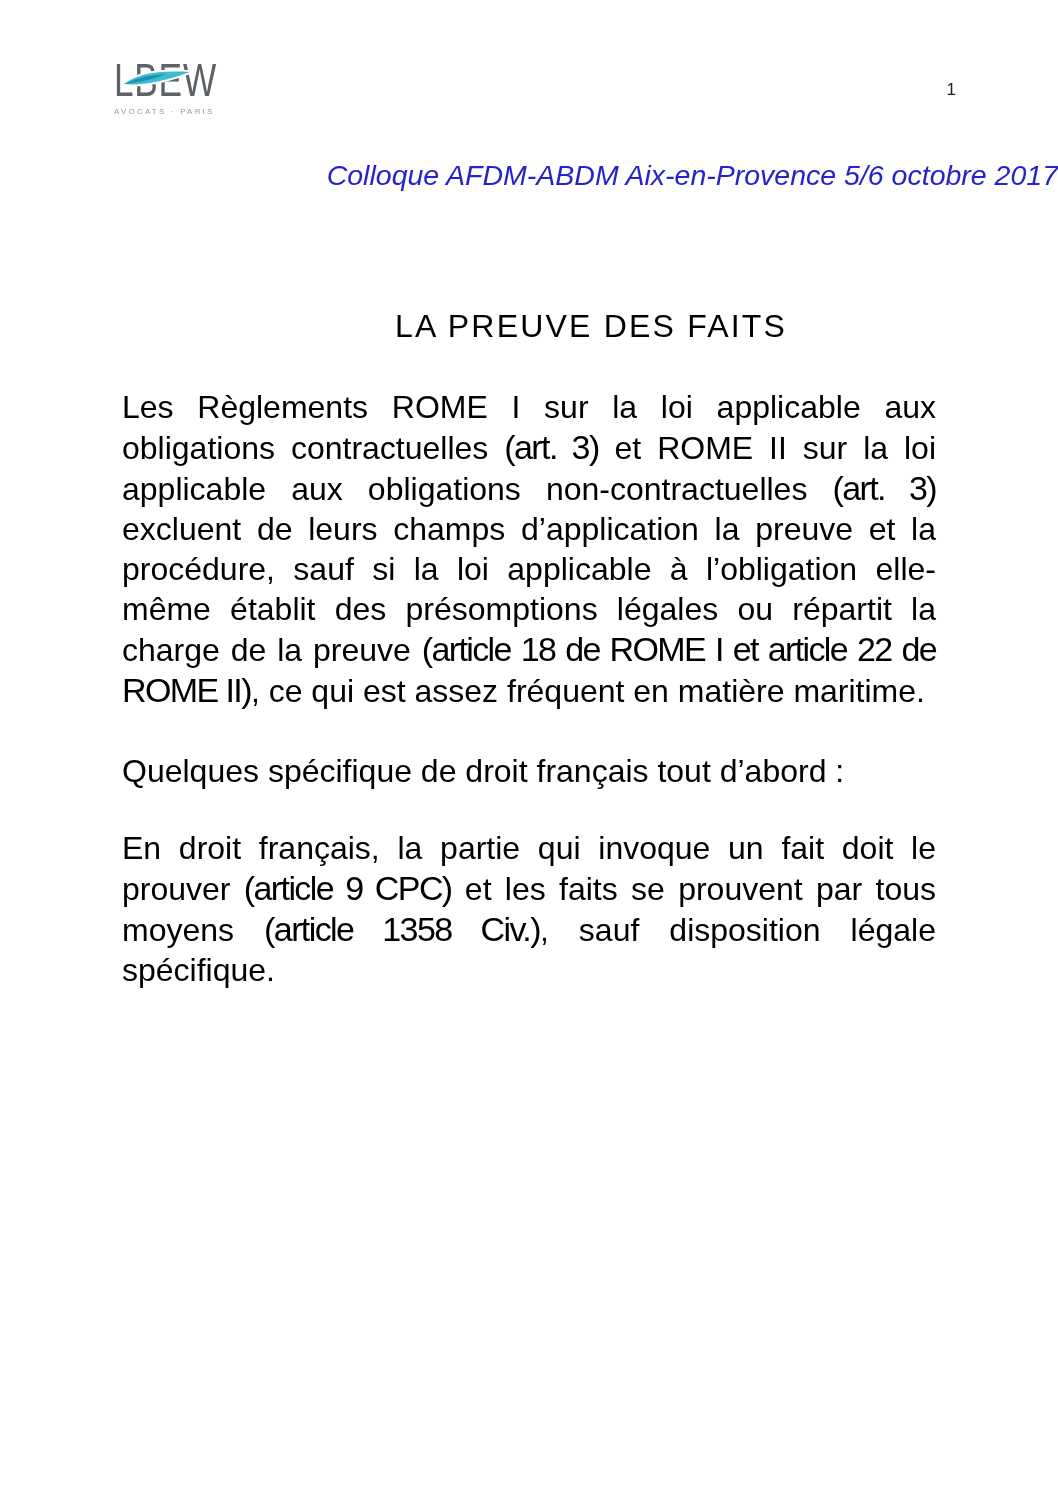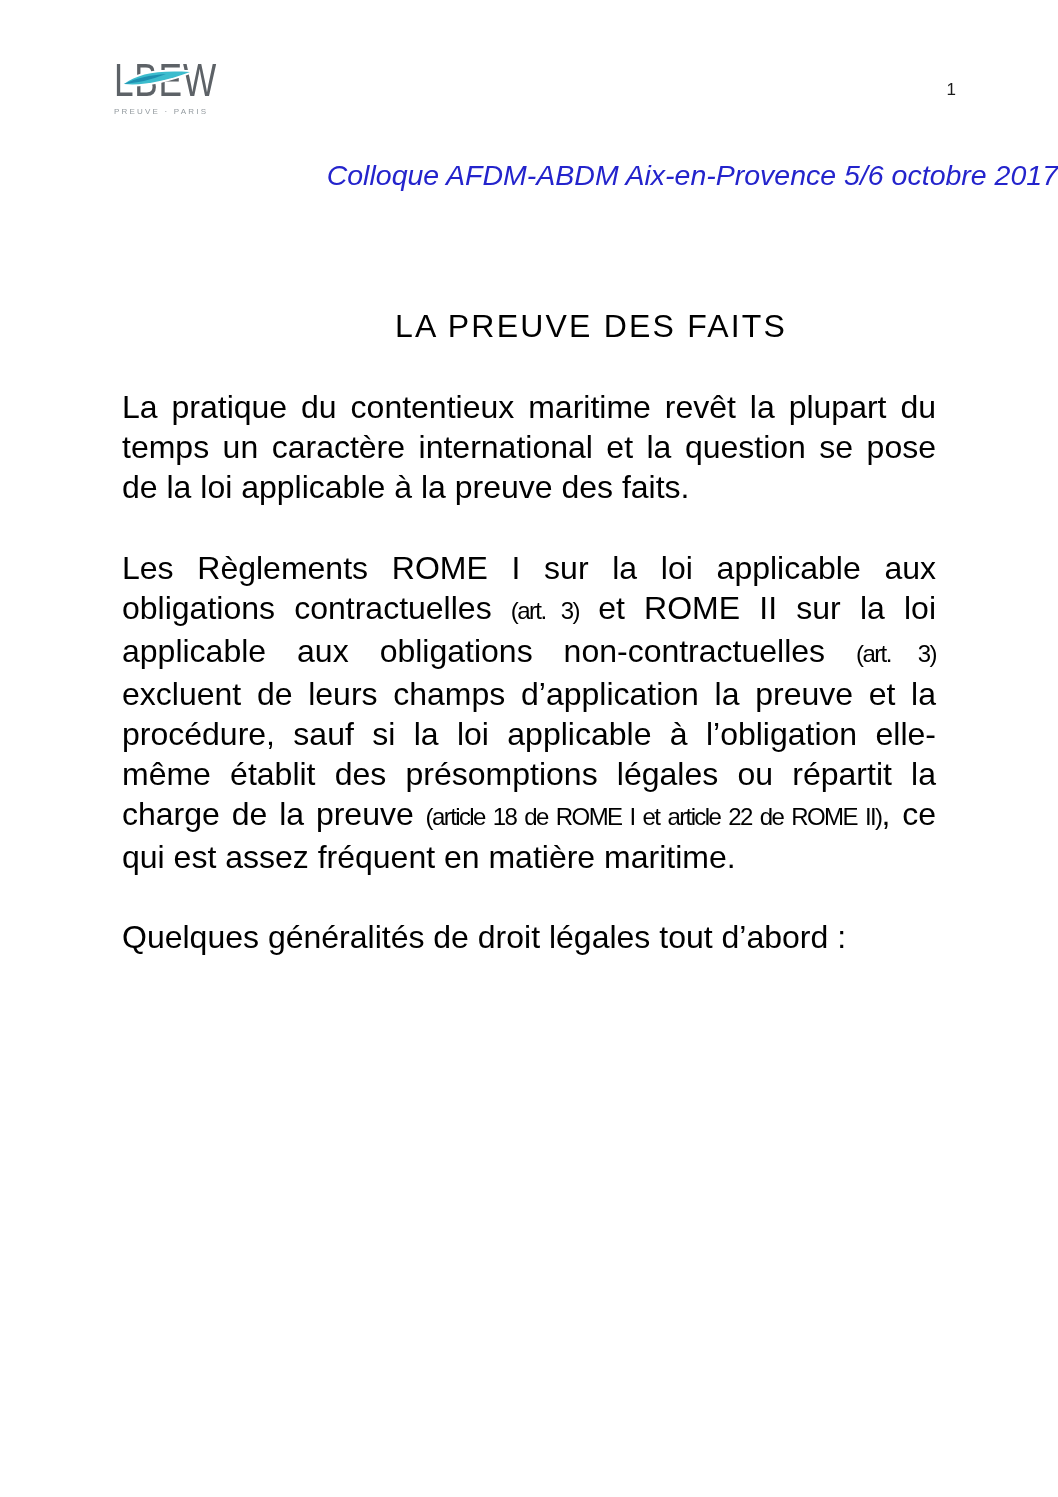--- a/index.html
+++ b/index.html
@@ -46,47 +46,47 @@
   .content{
     position:absolute;left:122px;top:387px;width:814px;
     font-size:32px;line-height:40px;
     text-align:justify;
   }
   .content p{margin:0;}
   .par-1{margin-bottom:41px !important;}
   .par-2{margin-bottom:40px !important;}
   .par-3{margin-bottom:78px !important;}
   .subhead{margin-bottom:37px !important;text-align:left;}
-  .narrow{font-size:24px;letter-spacing:-1.6px;}
+  .narrow{font-size:34px;letter-spacing:-1.6px;}
 </style>
 </head>
 <body>
 
 <div class="page">
 
   <div class="logo">
     <div class="logo-text">LBEW</div>
     <svg class="logo-wave" viewBox="0 0 68 18" xmlns="http://www.w3.org/2000/svg">
       <path d="M0,14 C14,4 32,0 66,2 C42,11 18,16 0,14 Z" fill="#ffffff" stroke="#ffffff" stroke-width="4"></path>
       <path d="M0,14 C14,4 32,0 66,2 C42,11 18,16 0,14 Z" fill="#3cbccd"></path>
       <path d="M0,14 C12,8 26,5 42,4 C27,10 12,13 0,14 Z" fill="#1e8fb0"></path>
     </svg>
-    <div class="logo-sub">PREUVE · PARIS</div>
+    <div class="logo-sub">AVOCATS · PARIS</div>
   </div>
 
   <div class="page-num">1</div>
 
   <div class="colloque">Colloque AFDM-ABDM Aix-en-Provence 5/6 octobre 2017</div>
 
   <h1 class="doc-title">LA PREUVE DES FAITS</h1>
 
   <div class="content">
 
-    <p class="par-1"><span>La pratique du contentieux maritime revêt la plupart du temps un caractère international et la question se pose de la loi applicable à la preuve des faits.</span></p>
 
     <p class="par-2"><span>Les Règlements ROME I sur la loi applicable aux obligations contractuelles </span><span class="narrow">(art. 3)</span><span> et ROME II sur la loi applicable aux obligations non-contractuelles </span><span class="narrow">(art. 3)</span><span> excluent de leurs champs d’application la preuve et la procédure, sauf si la loi applicable à l’obligation elle-même établit des présomptions légales ou répartit la charge de la preuve </span><span class="narrow">(article 18 de ROME I et article 22 de ROME II)</span><span>, ce qui est assez fréquent en matière maritime.</span></p>
 
 
-    <p class="subhead"><span>Quelques généralités de droit légales tout d’abord :</span></p>
+    <p class="subhead"><span>Quelques spécifique de droit français tout d’abord :</span></p>
 
+    <p class="par-4"><span>En droit français, la partie qui invoque un fait doit le prouver </span><span class="narrow">(article 9 CPC)</span><span> et les faits se prouvent par tous moyens </span><span class="narrow">(article 1358 Civ.)</span><span>, sauf disposition légale spécifique.</span></p>
 
   </div>
 </div>
 
 </body></html>

